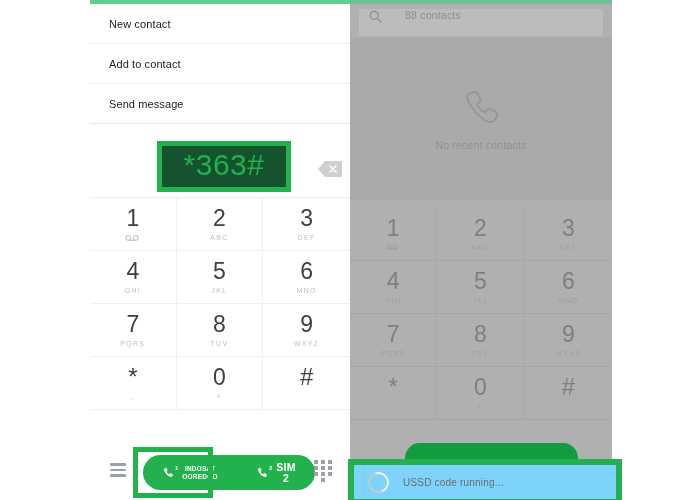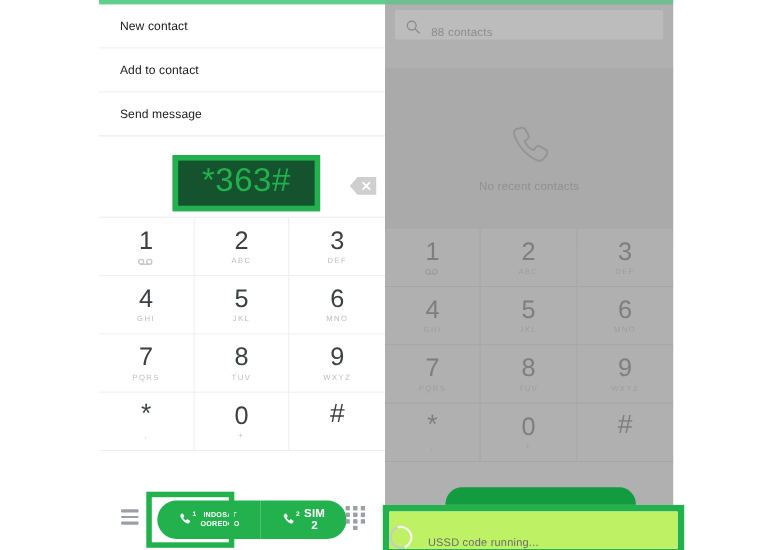--- a/index.html
+++ b/index.html
@@ -107,25 +107,25 @@
 
   
   .overlay {
     position:absolute; left:350px; top:0; width:262px; height:500px;
     background:#b0b0b0; overflow:hidden;
   }
   .ov-top { position:absolute; left:0; top:0; width:100%; height:4px; background:#6fbf92; }
   .searchbar {
     position:absolute; left:9px; top:9px; width:244px; height:27px;
     background:#bcbcbc; border-radius:2px;
-    display:flex; align-items:flex-end; padding-left:10px; gap:10px;
+    display:flex; align-items:flex-start; padding-left:10px; gap:23px;
   }
   .searchtxt { font-size:10.5px; color:#8d8d8d; letter-spacing:.2px; }
   .ov-body {
-    position:absolute; left:0; top:62px; width:100%; height:162px;
+    position:absolute; left:0; top:38px; width:100%; height:162px;
     background:#aaaaaa;
     display:flex; flex-direction:column; align-items:center; justify-content:center;
     gap:10px;
   }
   .norecent { font-size:10.5px; color:#909090; letter-spacing:.2px; }
 
   .ov-keypad {
     position:absolute; left:0; top:208px; width:100%;
     display:grid; grid-template-columns:repeat(3,1fr); grid-template-rows:repeat(4,53px);
   }
@@ -146,21 +146,21 @@
   .ovs1 { border-radius:16px 0 0 16px; width:95px; }
   .ovs2 { border-radius:0 16px 16px 0; width:78px; }
 
   
   .ussd-hl {
     position:absolute; left:348px; top:459px; width:274px; height:46px;
     border:6px solid #22b14c; background:#ffffff;
   }
   .ussd-inner {
     position:absolute; left:0; top:0; width:100%; height:100%;
-    background:#bef264; display:flex; align-items:flex-end; gap:14px;
+    background:#7dd3fc; display:flex; align-items:center; padding-left:14px; gap:14px;
   }
   .spinner {
     width:21px; height:21px; border-radius:50%;
     border:2.5px solid #c9c9c9; border-top-color:#f4f4f4; border-right-color:#f4f4f4;
     transform:rotate(25deg);
   }
   .ussdtxt { font-size:10px; color:#6b6b6b; letter-spacing:.2px; }
 </style>
 </head>
 <body>

